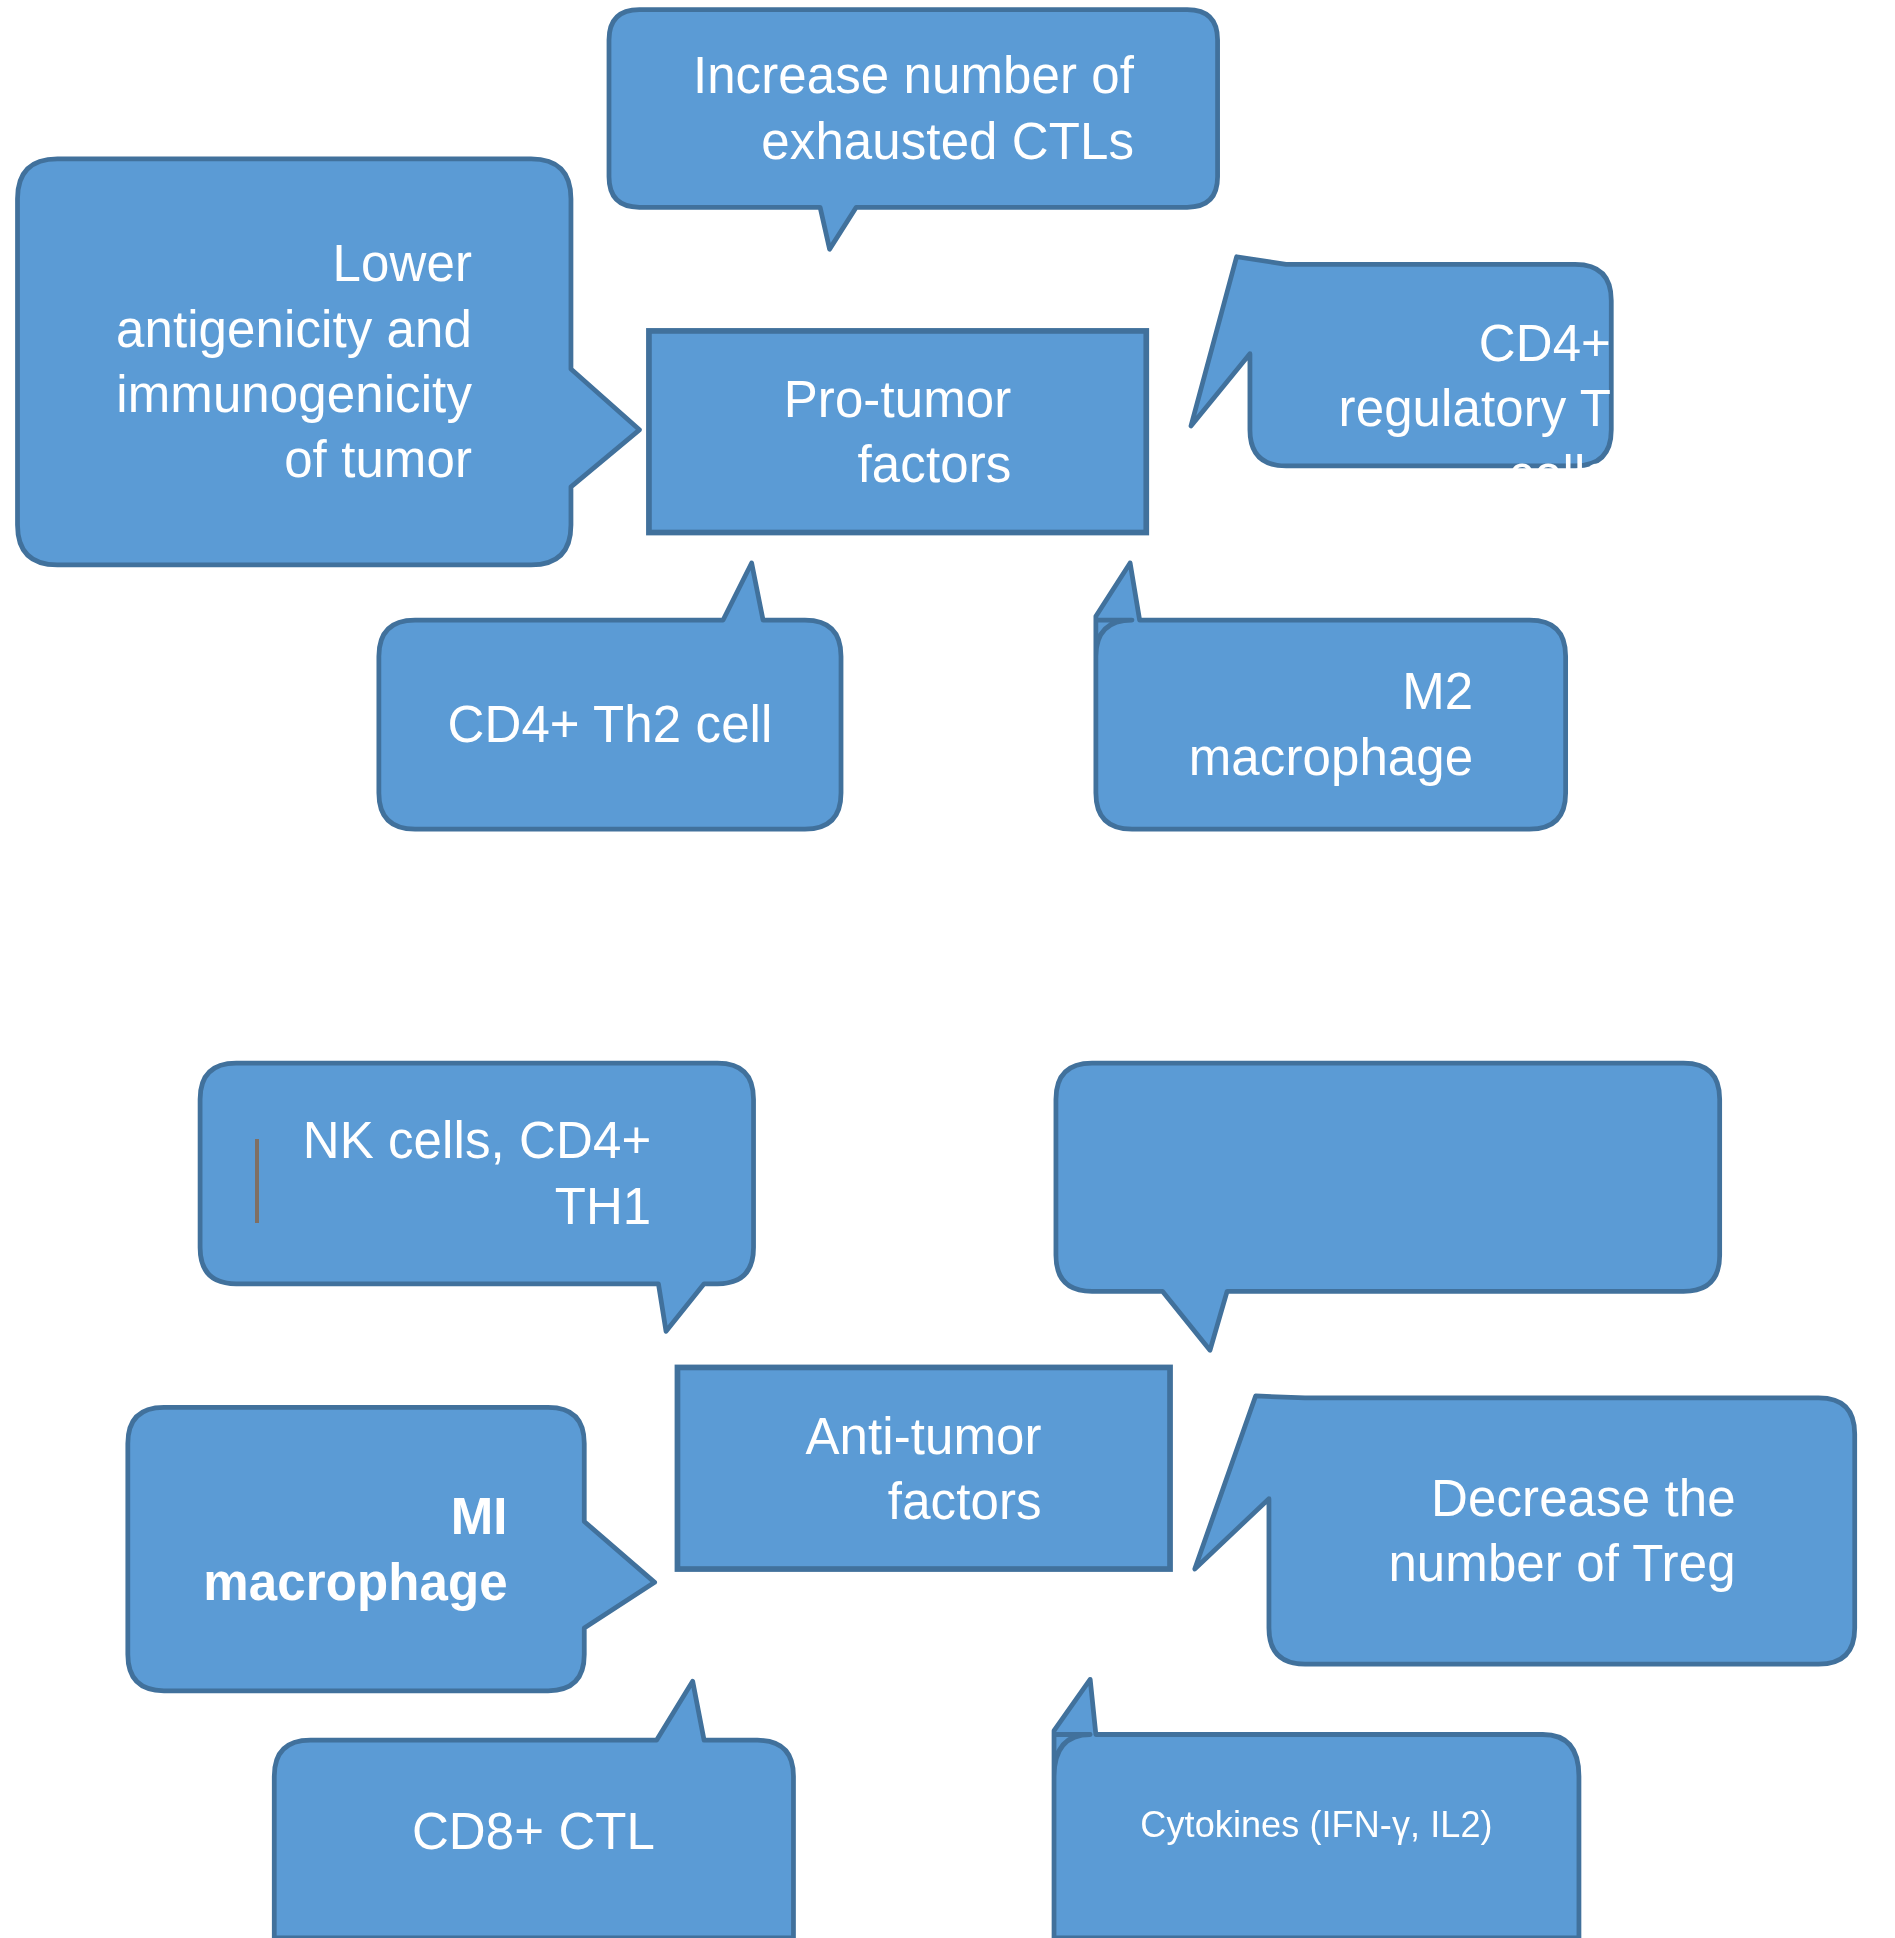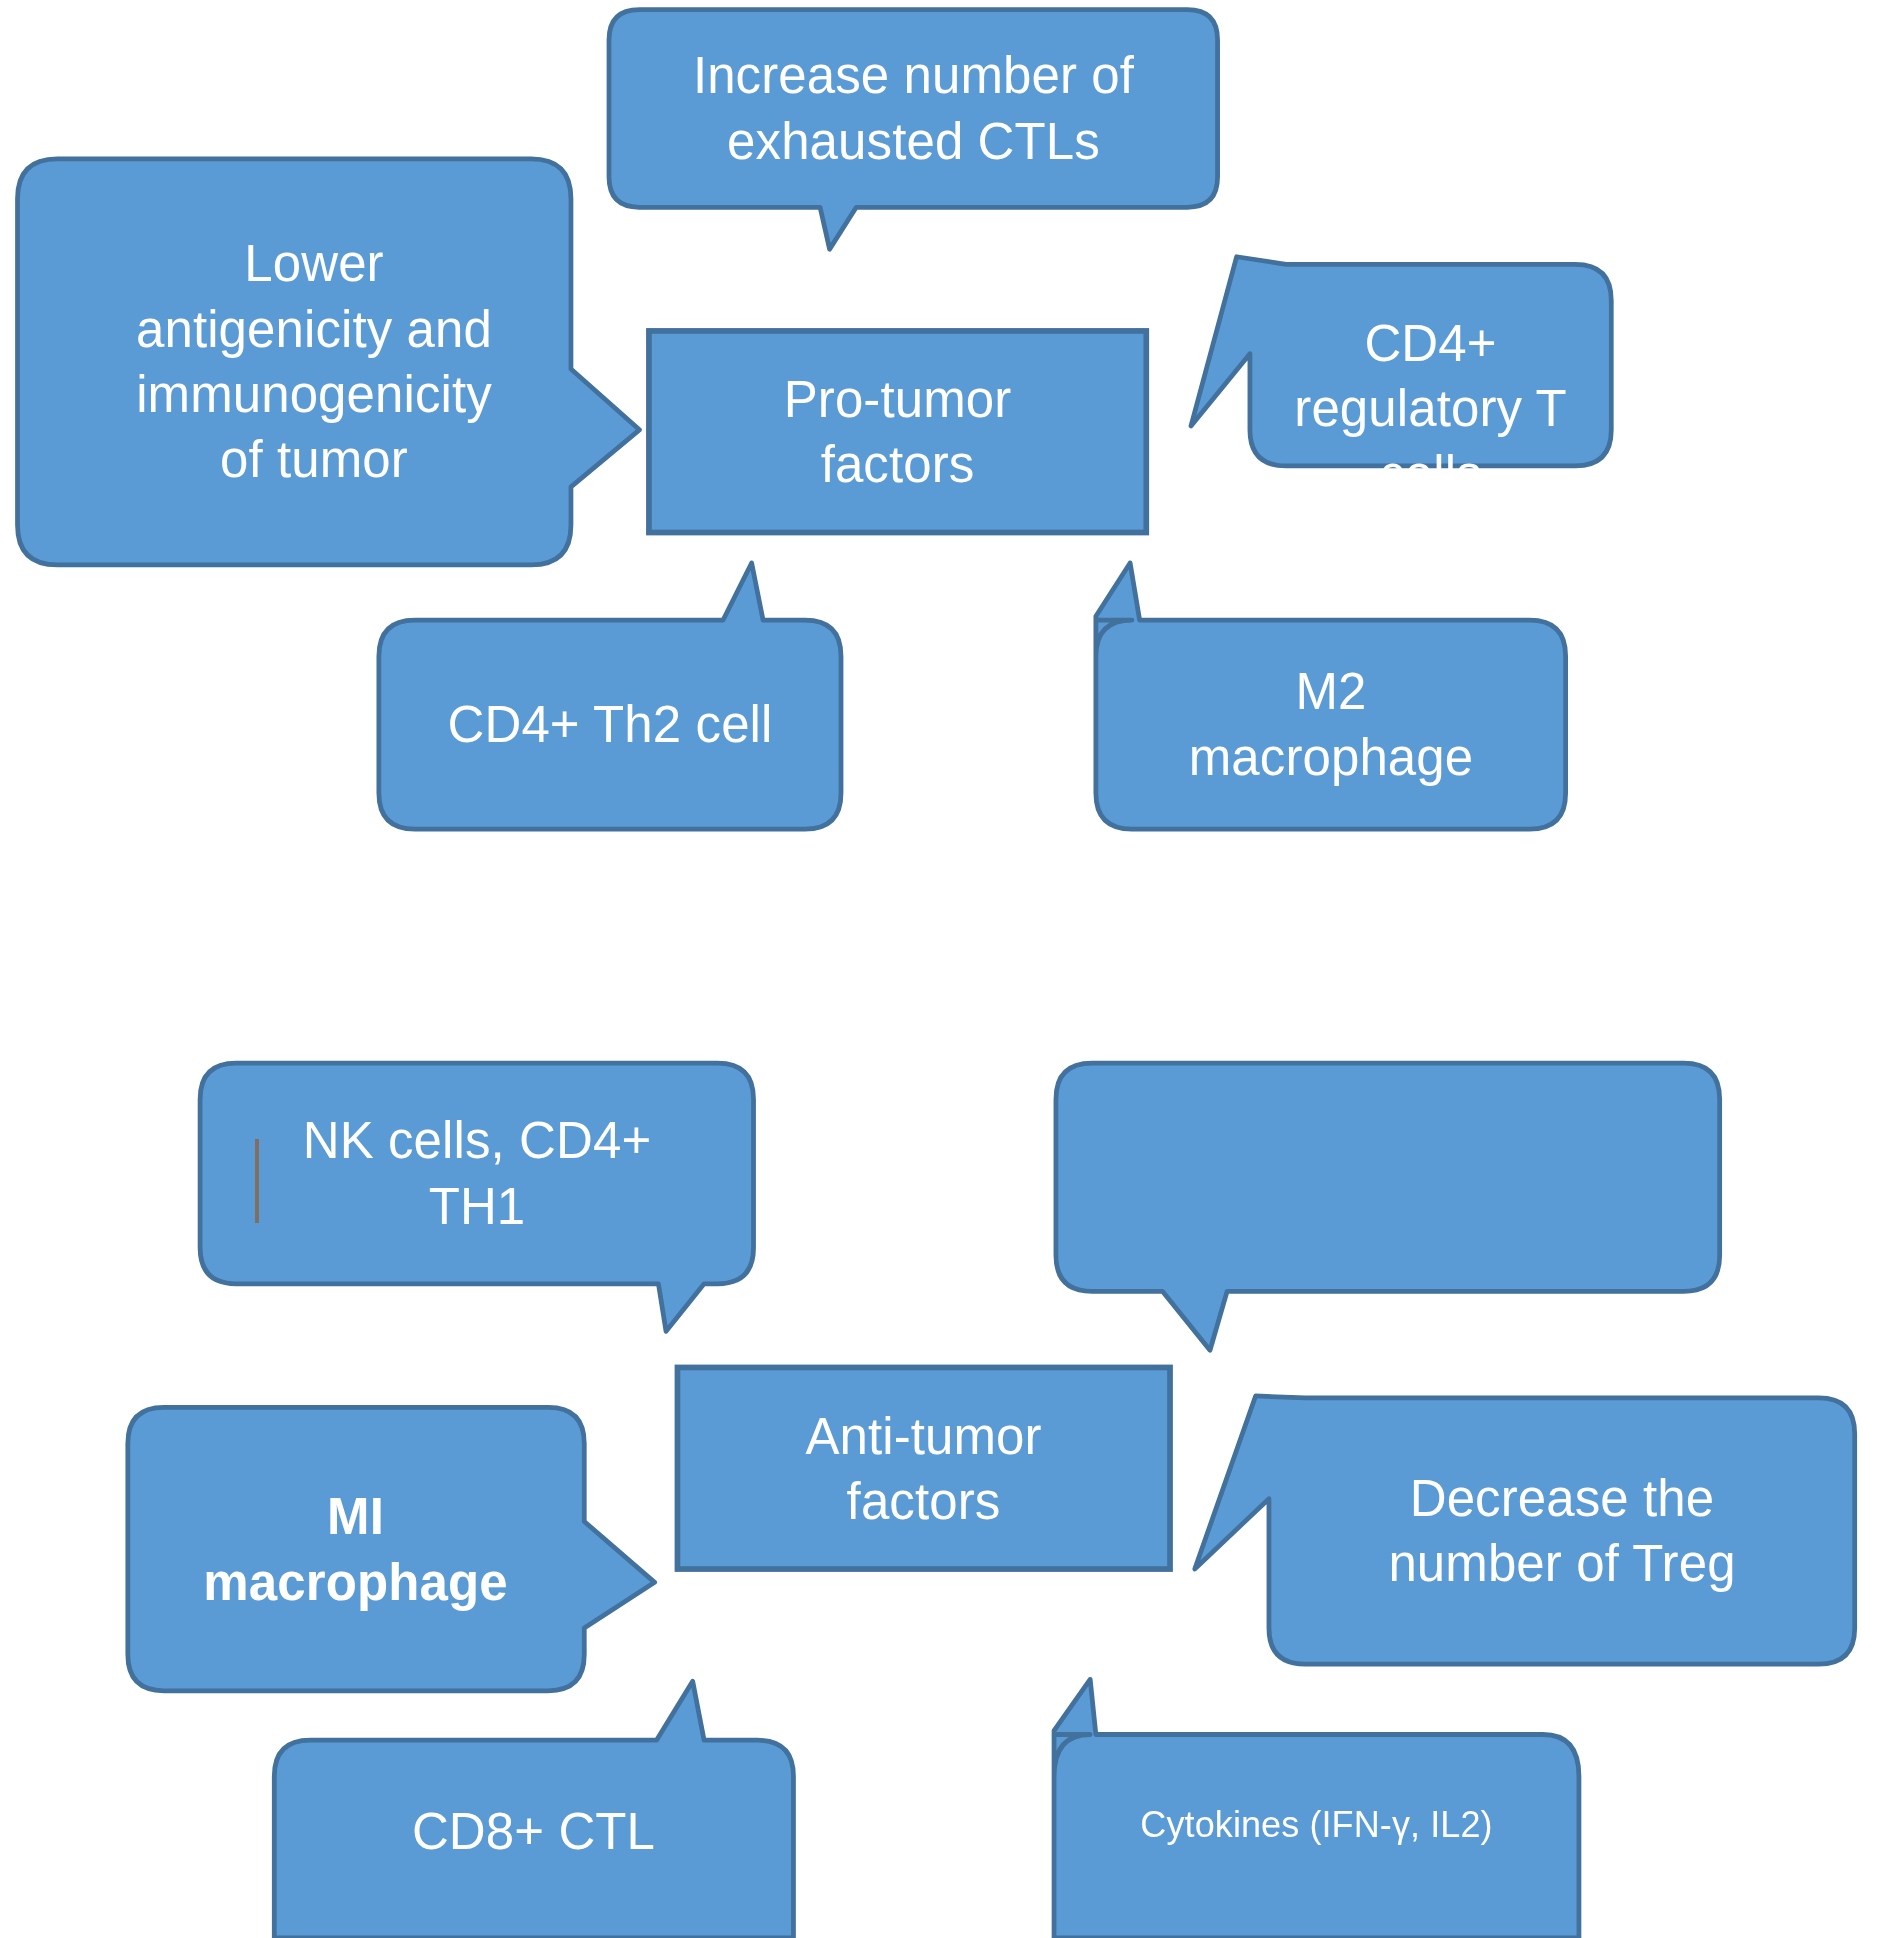--- a/index.html
+++ b/index.html
@@ -22,21 +22,21 @@
     top: 0;
     left: 0;
     width: 1896px;
     height: 1938px;
   }
   .node-label {
     position: absolute;
     display: flex;
     align-items: center;
     justify-content: center;
-    text-align: center;
+    text-align: right;
     color: #ffffff;
     font-weight: 400;
     line-height: 1.28;
     white-space: pre-line;
     pointer-events: none;
     letter-spacing: 0.1px;
   }
   .t54 { font-size: 51px; }
   .t50 { font-size: 36px; }
   .caret {
@@ -97,21 +97,21 @@
 
     <path d="M 1186 1824 L 1152 1824 L 1146 1766 L 1108 1820 L 1108 1868
              Q 1108 1824 1146 1824 L 1108 1824 L 1108 2038 L 1660 2038
              L 1660 1868 Q 1660 1824 1622 1824 Z" fill="#5B9BD5" stroke="#41719C" stroke-width="5" stroke-linejoin="round"></path>
 
   </svg>
 
   <div class="node-label t54" style="left:609px; top:9.5px; width:609px; height:198px;">Increase number of
 exhausted CTLs</div>
 
-  <div class="node-label t54" style="left:29px; top:159px; width:554px; height:406px;padding-left:8px;">Lower
+  <div class="node-label t54" style="left:17px; top:159px; width:554px; height:406px;">Lower
 antigenicity and
 immunogenicity
 of tumor</div>
 
   <div class="node-label t54" style="left:649px; top:331px; width:497px; height:202px;">Pro-tumor
 factors</div>
 
   <div class="node-label t54" style="left:1250px; top:264px; width:361px; height:202px;margin-top:44px;">CD4+ regulatory T
 cells</div>
 

